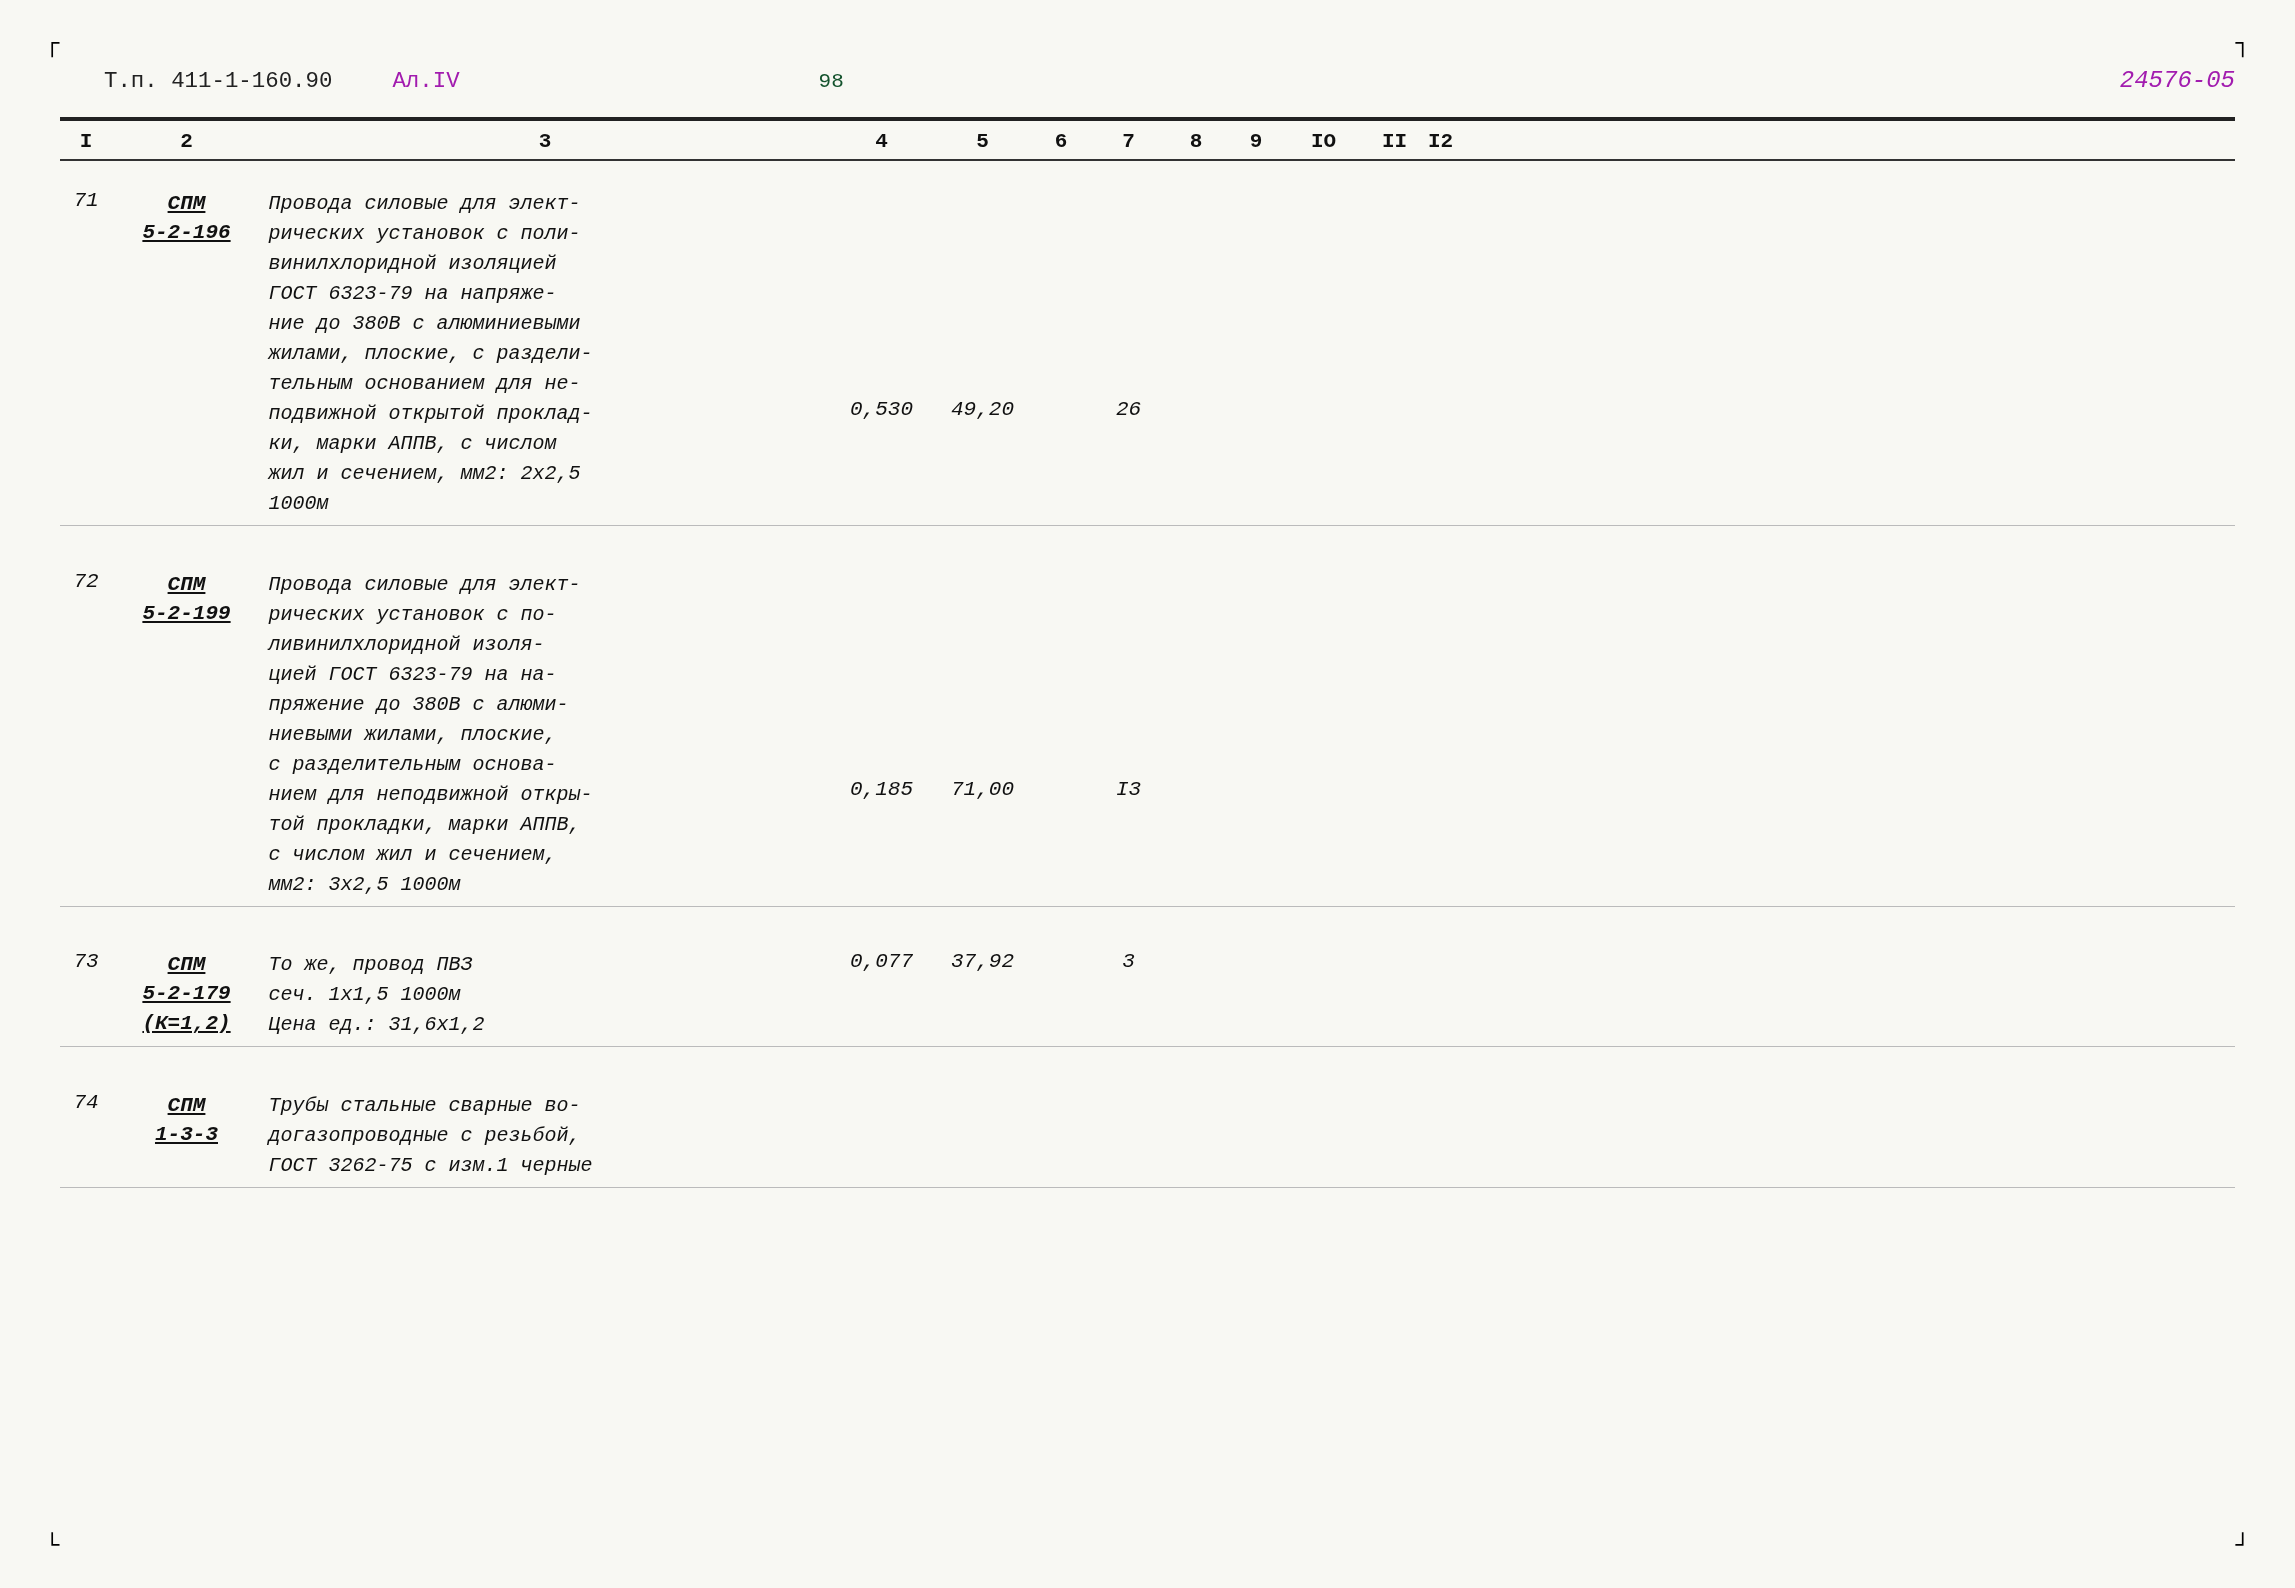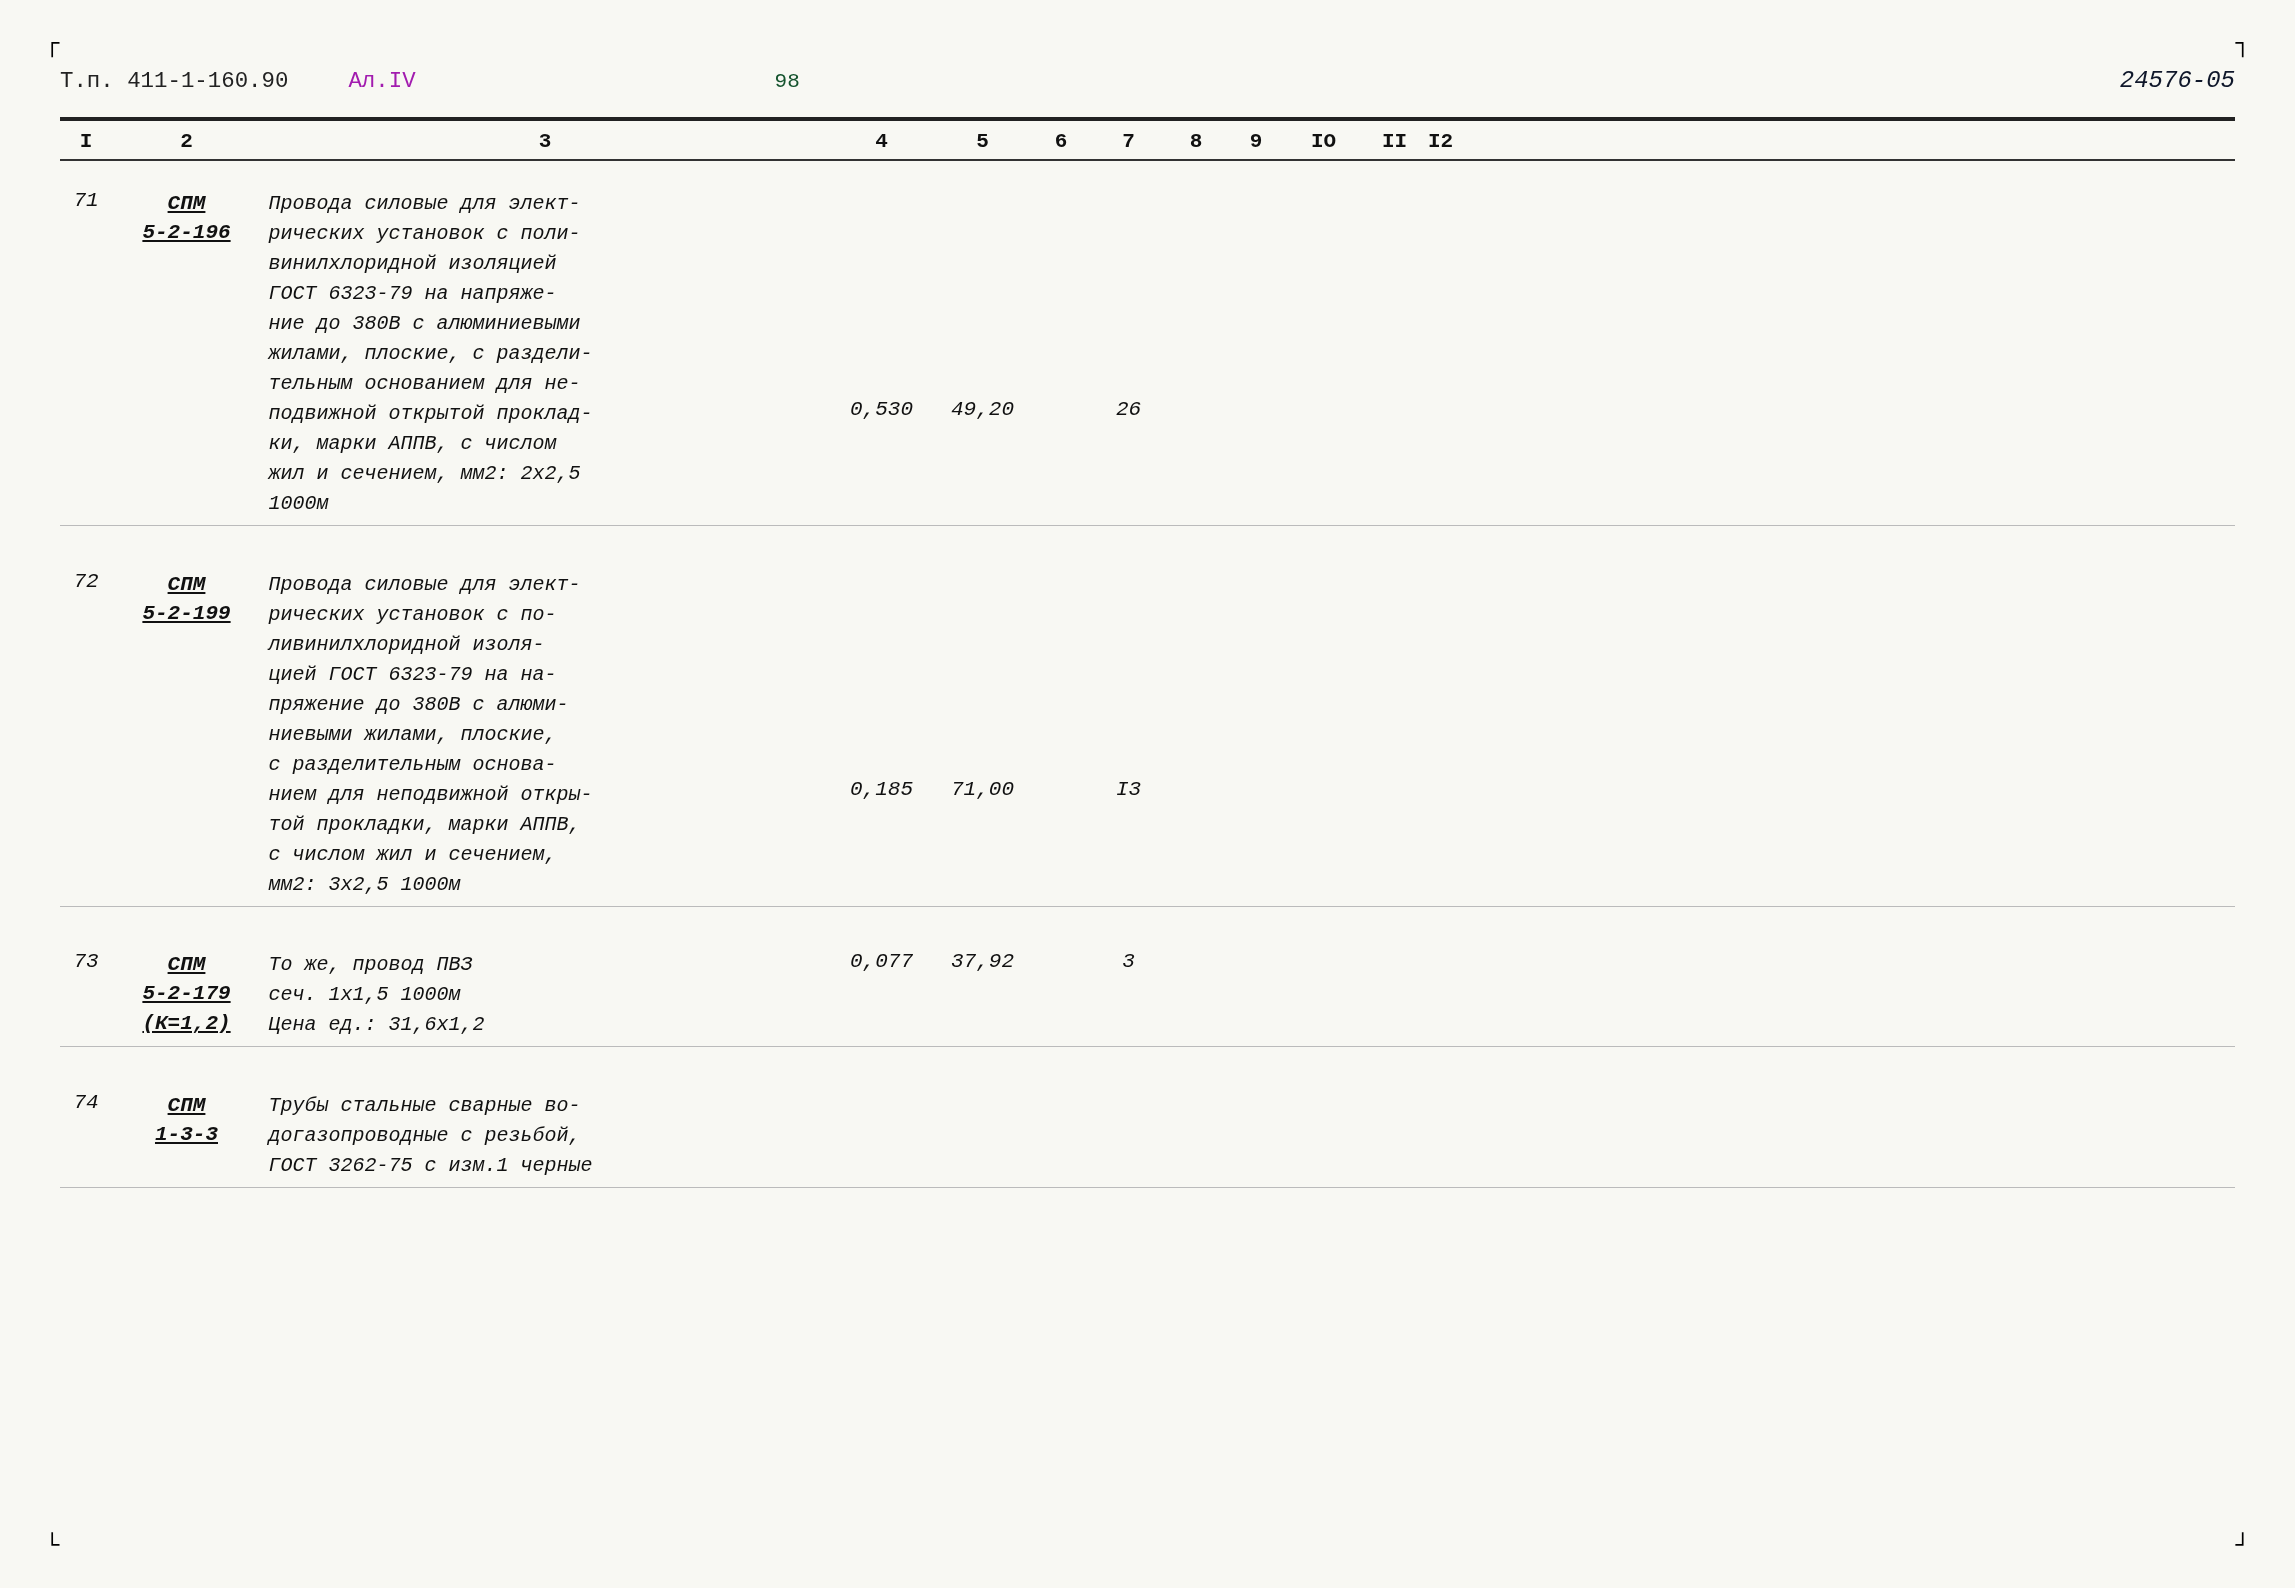--- a/index.html
+++ b/index.html
@@ -62,20 +62,21 @@
       color: #000;
     }
 
     
     .header-row {
       display: flex;
       align-items: baseline;
       gap: 60px;
       padding: 22.4px 0 15px 0;
       font-size: 22.4px;
+      margin-left: 44px;
     }
 
     .header-ref {
       font-size: 22.4px;
       color: #222;
     }
 
     .header-al {
       font-size: 22.4px;
       color: #a21caf;
@@ -83,21 +84,21 @@
 
     .header-page {
       font-size: 21px;
       color: #14532d;
       margin-left: 299px;
     }
 
     .header-doc {
       font-size: 24px;
       font-style: italic;
-      color: #0f172a;
+      color: #a21caf;
       margin-left: auto;
     }
 
     
     .divider-thick {
       width: 100%;
       height: 3.7px;
       background: #222;
       margin: 7.5px 0 0 0;
     }

